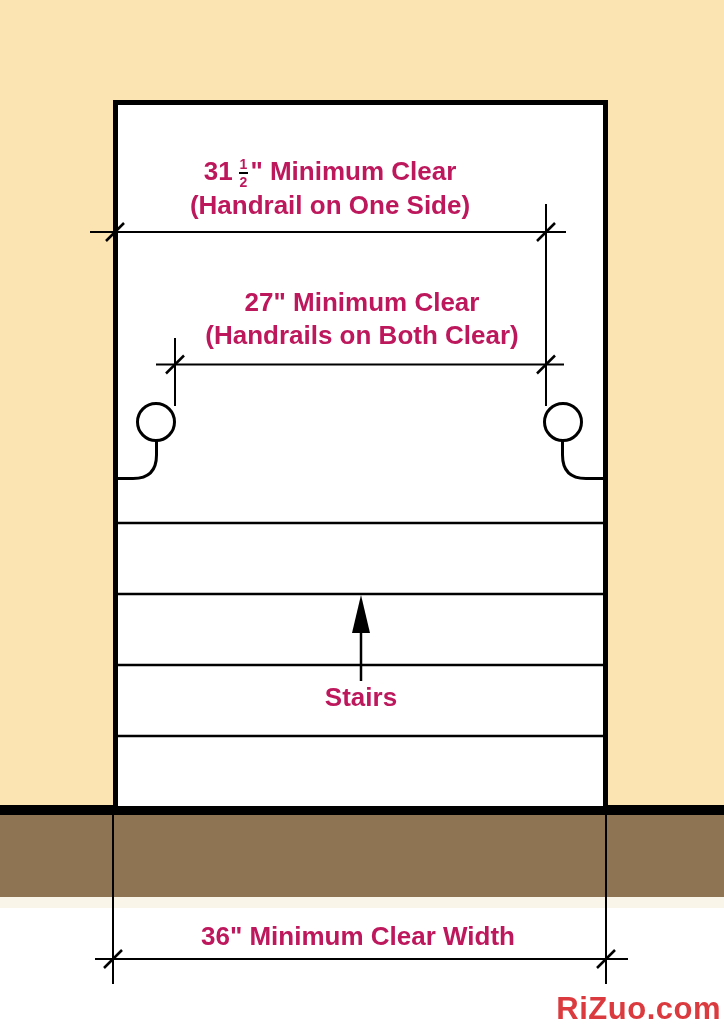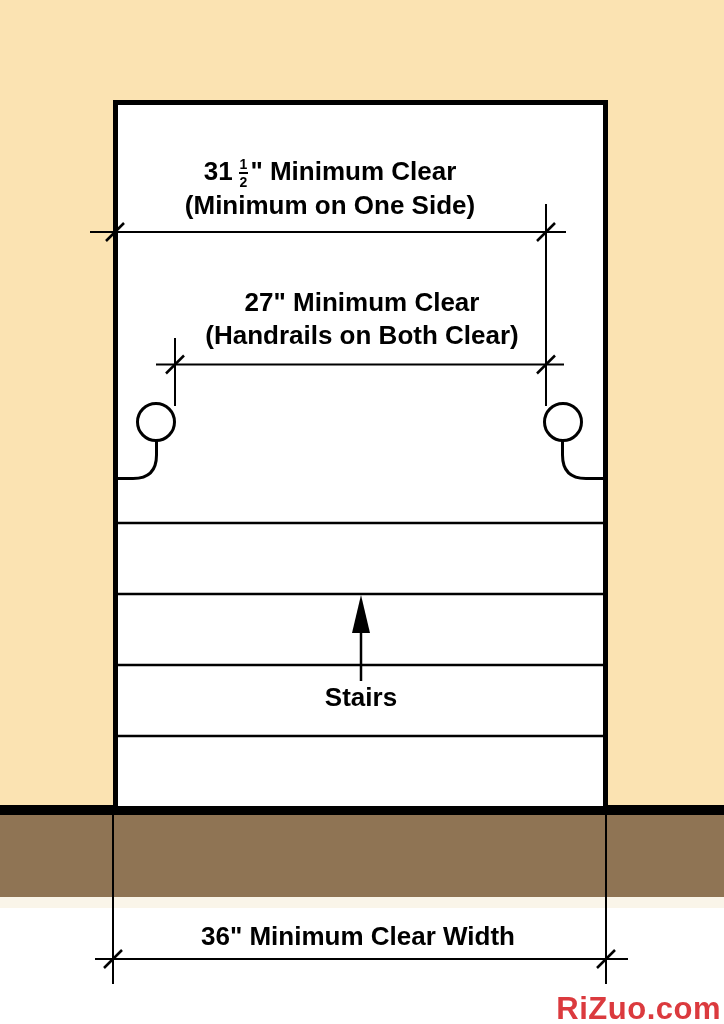--- a/index.html
+++ b/index.html
@@ -10,21 +10,21 @@
     overflow:hidden;
     font-family:"Liberation Sans","DejaVu Sans",sans-serif;
   }
   #linework{position:absolute;left:0;top:0;}
   .dim-text{
     position:absolute;
     text-align:center;
     font-weight:bold;
     font-size:26px;
     line-height:33px;
-    color:#000000;
+    color:#be185d;
     white-space:nowrap;
   }
   .frac{
     display:inline-block;
     vertical-align:-7px;
     line-height:0;
     text-align:center;
     margin:0 2px 0 6px;
   }
   .frac span{display:block;font-size:14px;line-height:14px;font-weight:bold;}
@@ -93,21 +93,21 @@
     <g>
       <line x1="361" y1="631" x2="361" y2="681" stroke="#000000" stroke-width="2.5"></line>
       <polygon points="361,595 352,633 370,633" fill="#000000"></polygon>
     </g>
   </svg>
 
   <div class="dim-text" style="left:114px;top:155px;width:432px;">
     <div>
       <span>31</span><span class="frac"><span class="fn">1</span><span class="fd">2</span></span><span>" Minimum Clear</span>
     </div>
-    <div>(Minimum on One Side)</div>
+    <div>(Handrail on One Side)</div>
   </div>
 
   <div class="dim-text" style="left:147px;top:286px;width:430px;">
     <div>27" Minimum Clear</div>
     <div>(Handrails on Both Clear)</div>
   </div>
 
   <div class="dim-text" style="left:261px;top:681px;width:200px;">Stairs</div>
 
   <div class="dim-text" style="left:143px;top:920px;width:430px;">36" Minimum Clear Width</div>

